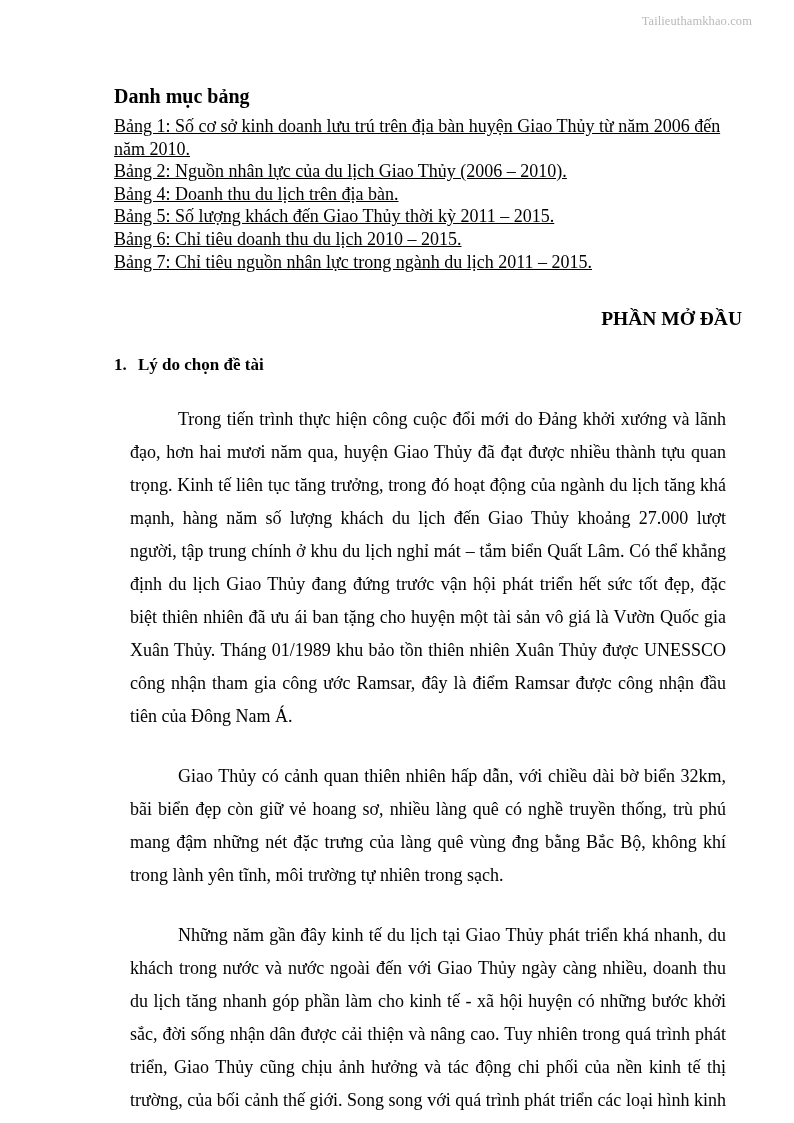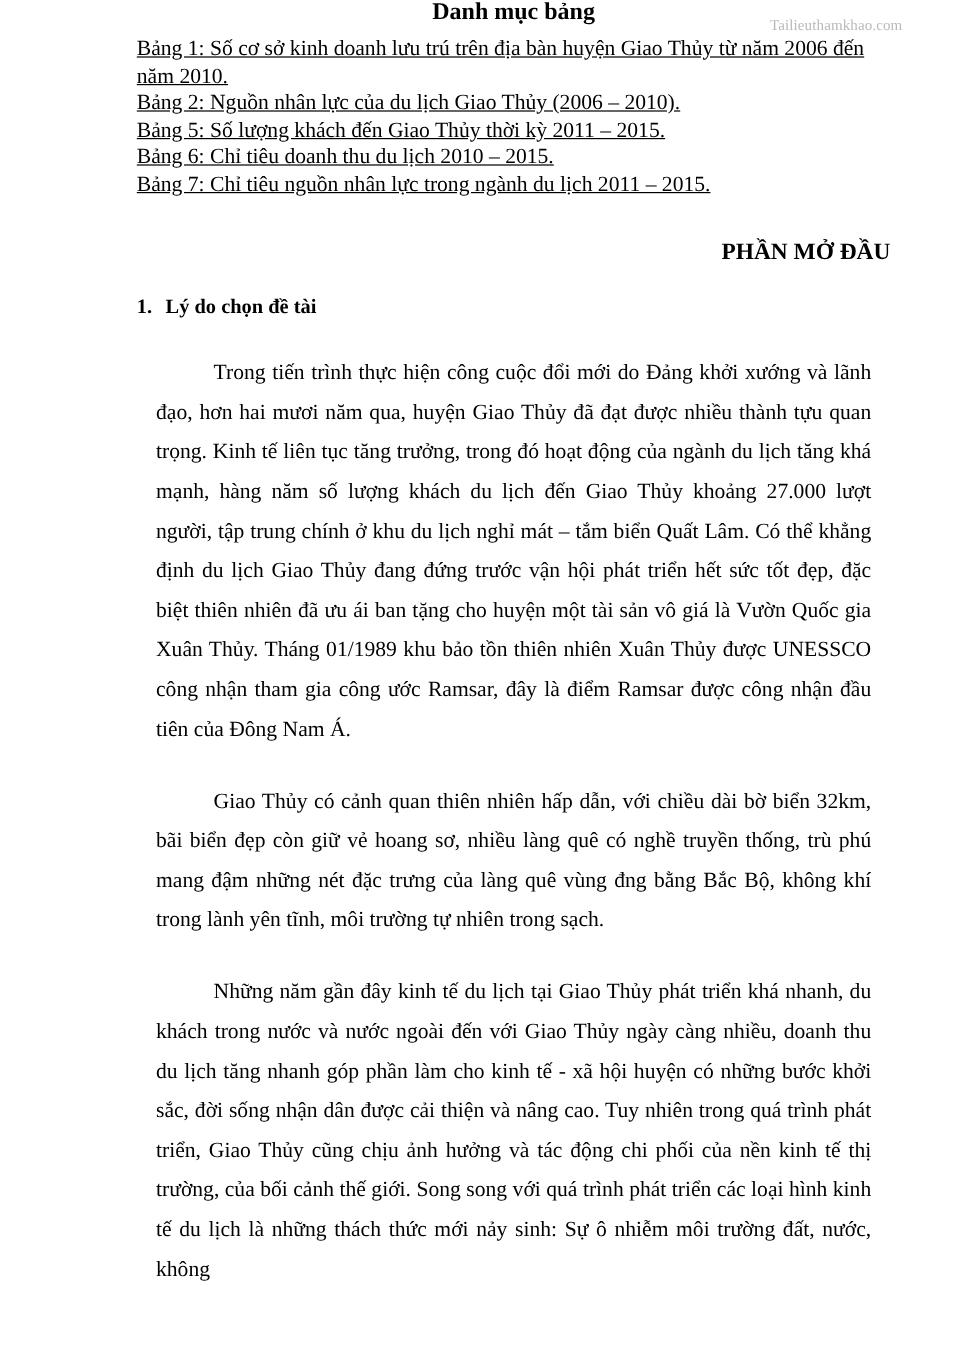--- a/index.html
+++ b/index.html
@@ -36,25 +36,25 @@
   
   .content {
     position: absolute;
     left: 114px;
     top: 0;
     width: 628px;
   }
 
   
   .doc-title {
-    text-align: center;
     font-weight: bold;
     font-size: 20px;
     line-height: 1.0;
     margin: 0;
+    padding-top: 86px;
   }
 
   .section-title {
     text-align: right;
     font-weight: bold;
     font-size: 19.5px;
     line-height: 1.0;
     margin: 0;
     padding-top: 36px;
   }
@@ -112,20 +112,21 @@
 
   <div class="watermark">Tailieuthamkhao.com</div>
 
   <div class="content">
 
     <h1 class="doc-title">Danh mục bảng</h1>
 
     <ul class="table-list">
       <li>Bảng 1: Số cơ sở kinh doanh lưu trú trên địa bàn huyện Giao Thủy từ năm 2006 đến năm 2010.</li>
       <li>Bảng 2: Nguồn nhân lực của du lịch Giao Thủy (2006 – 2010).</li>
+      <li>Bảng 4: Doanh thu du lịch trên địa bàn.</li>
       <li>Bảng 5: Số lượng khách đến Giao Thủy thời kỳ 2011 – 2015.</li>
       <li>Bảng 6: Chỉ tiêu doanh thu du lịch 2010 – 2015.</li>
       <li>Bảng 7: Chỉ tiêu nguồn nhân lực trong ngành du lịch 2011 – 2015.</li>
     </ul>
 
     <h2 class="section-title">PHẦN MỞ ĐẦU</h2>
 
     <h3 class="subsection-title">
       <span class="num">1.</span><span>Lý do chọn đề tài</span>
     </h3>

